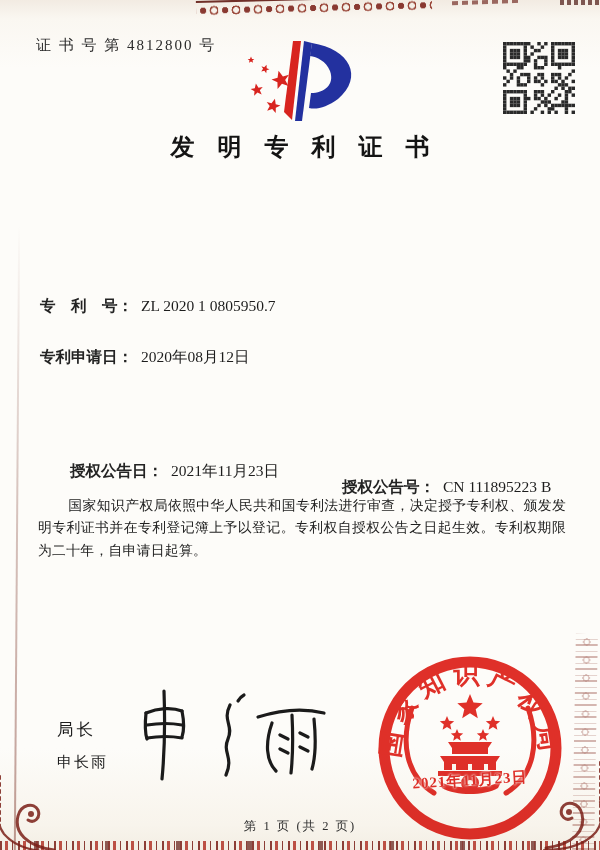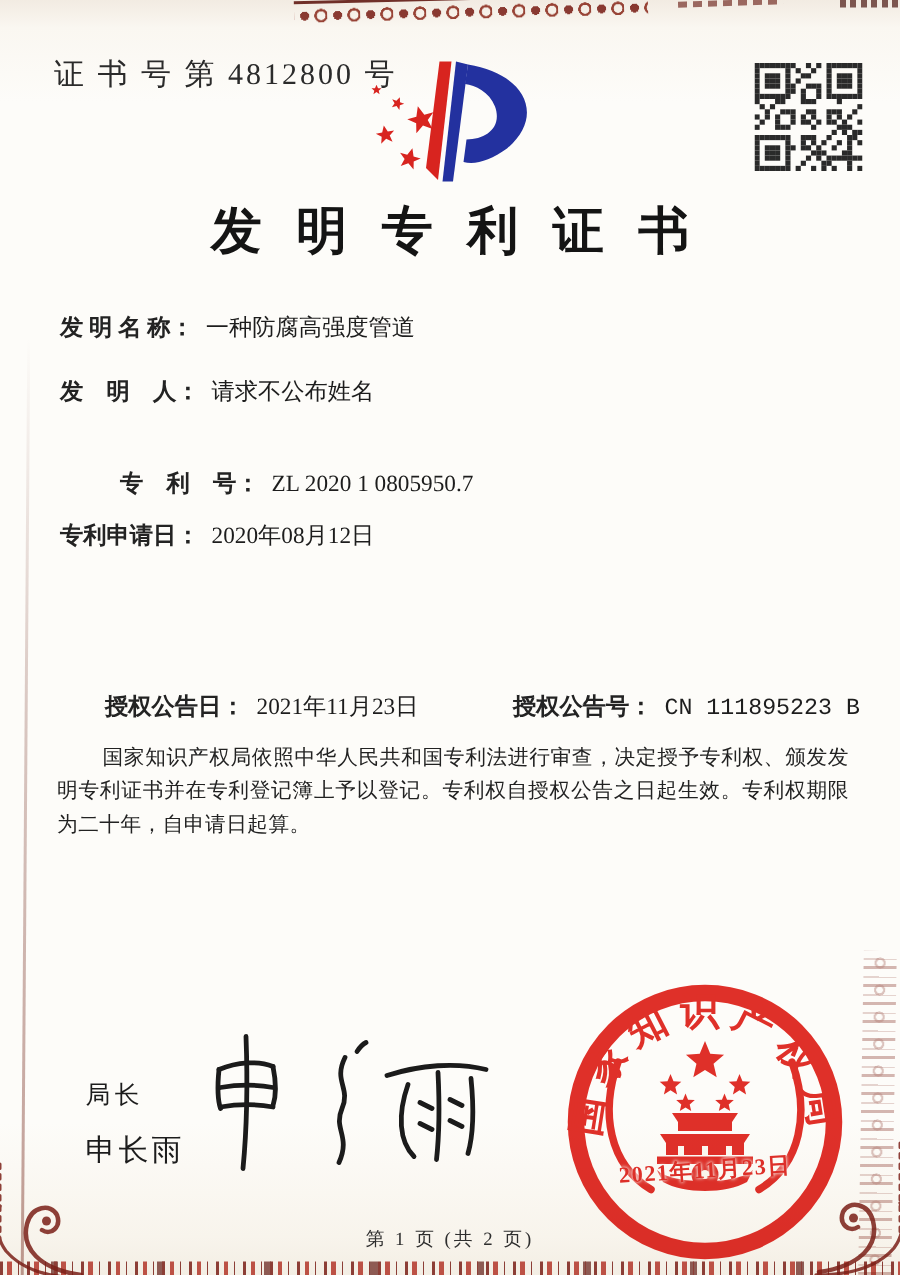--- a/index.html
+++ b/index.html
@@ -42,51 +42,51 @@
     background:
       repeating-linear-gradient(0deg,rgba(128,40,28,.6) 0 2px,transparent 2px 6px,rgba(128,40,28,.35) 6px 7px,transparent 7px 12px),
       radial-gradient(circle 4px at 11px 8px,transparent 50%,rgba(128,40,28,.5) 60% 90%,transparent 95%) 0 0/22px 18px repeat-y;
   }
   .corner-flourish{position:absolute;opacity:.85;}
   .corner-flourish.left{left:-4px;top:768px;}
   .corner-flourish.right{left:542px;top:756px;transform:scaleX(-1);}
 
   
   .cert-number{
-    position:absolute;left:36px;top:36px;font-size:20px;letter-spacing:2px;color:#2b2b2b;
+    position:absolute;left:36px;top:36px;font-size:15px;letter-spacing:2px;color:#2b2b2b;
   }
   .logo{position:absolute;left:221px;top:33px;}
   .qr{position:absolute;left:503px;top:42px;width:72px;height:72px;}
   .qr svg{width:72px;height:72px;}
   .qr rect{fill:#2a2a2a;}
   .title{
     position:absolute;left:0;top:131px;width:100%;text-align:center;
-    font-size:34px;font-weight:bold;color:#141414;letter-spacing:23px;text-indent:23px;
+    font-size:24px;font-weight:bold;color:#141414;letter-spacing:23px;text-indent:23px;
   }
 
   
   .field-row{position:absolute;left:40px;font-size:15.5px;color:#1d1d1d;white-space:nowrap;}
   .field-row .lbl{font-weight:600;color:#232323;}
   .field-row .val{margin-left:8px;}
-  .r1{top:208px;} .r2{top:251px;} .r3{top:312px;margin-left:40px;} .r4{top:347px;} .r5{top:380px;} .r6{top:422px;}
+  .r1{top:208px;} .r2{top:251px;} .r3{top:296px;} .r4{top:347px;} .r5{top:380px;} .r6{top:422px;}
   .r7{top:461px;}
-  .grant-no{position:absolute;left:272px;top:0;font-family:Liberation Mono, monospace;}
+  .grant-no{position:absolute;left:272px;top:16px;}
   .r7{width:560px;margin-left:30px;}
   .grant-no .lbl{font-weight:600;}
 
   
   .body-text{
     position:absolute;left:38px;top:496px;width:528px;
     font-size:13.8px;line-height:1.62;color:#222;letter-spacing:.3px;text-align:justify;
   }
   .body-text p{margin:0;text-indent:2.2em;font-family:Liberation Mono, monospace;}
 
   
   .signer-title{position:absolute;left:57px;top:719px;font-size:16.5px;letter-spacing:3px;color:#1c1c1c;text-align:right;}
-  .signer-name{position:absolute;left:57px;top:753px;font-size:20px;letter-spacing:2px;color:#1c1c1c;}
+  .signer-name{position:absolute;left:57px;top:753px;font-size:15px;letter-spacing:2px;color:#1c1c1c;}
   .handwriting{position:absolute;left:122px;top:683px;}
   .handwriting path{stroke:#1b1b1b;stroke-width:3.2;fill:none;stroke-linecap:round;stroke-linejoin:round;}
 
   
   .seal{position:absolute;left:352px;top:630px;width:236px;height:236px;mix-blend-mode:multiply;opacity:.95;}
   .seal svg{width:236px;height:236px;}
   .seal .ring{fill:none;stroke:#e0251e;stroke-width:11;}
   .seal .red{fill:#e0251e;}
   .seal .paper{fill:#fdfcf9;}
   .seal .wheat{fill:none;stroke:#e0251e;stroke-width:5;stroke-linecap:round;}
@@ -363,26 +363,20 @@
           <rect x="44.57" y="68.57" width="3.43" height="3.43"></rect>
           <rect x="51.43" y="68.57" width="3.43" height="3.43"></rect>
           <rect x="61.71" y="68.57" width="3.43" height="3.43"></rect>
           <rect x="68.57" y="68.57" width="3.43" height="3.43"></rect>
         </g>
       </svg>
   </div>
 
   <div class="title">发明专利证书</div>
 
-  <div class="field-row r1">
-    <span class="lbl">发 明 名 称：</span><span class="val">一种防腐高强度管道</span>
-  </div>
-  <div class="field-row r2">
-    <span class="lbl">发　明　人：</span><span class="val">请求不公布姓名</span>
-  </div>
   <div class="field-row r3">
     <span class="lbl">专　利　号：</span><span class="val">ZL 2020 1 0805950.7</span>
   </div>
   <div class="field-row r4">
     <span class="lbl">专利申请日：</span><span class="val">2020年08月12日</span>
   </div>
   <div class="field-row r7">
     <span class="lbl">授权公告日：</span><span class="val">2021年11月23日</span>
     <span class="grant-no">
       <span class="lbl">授权公告号：</span><span class="val">CN 111895223 B</span>

